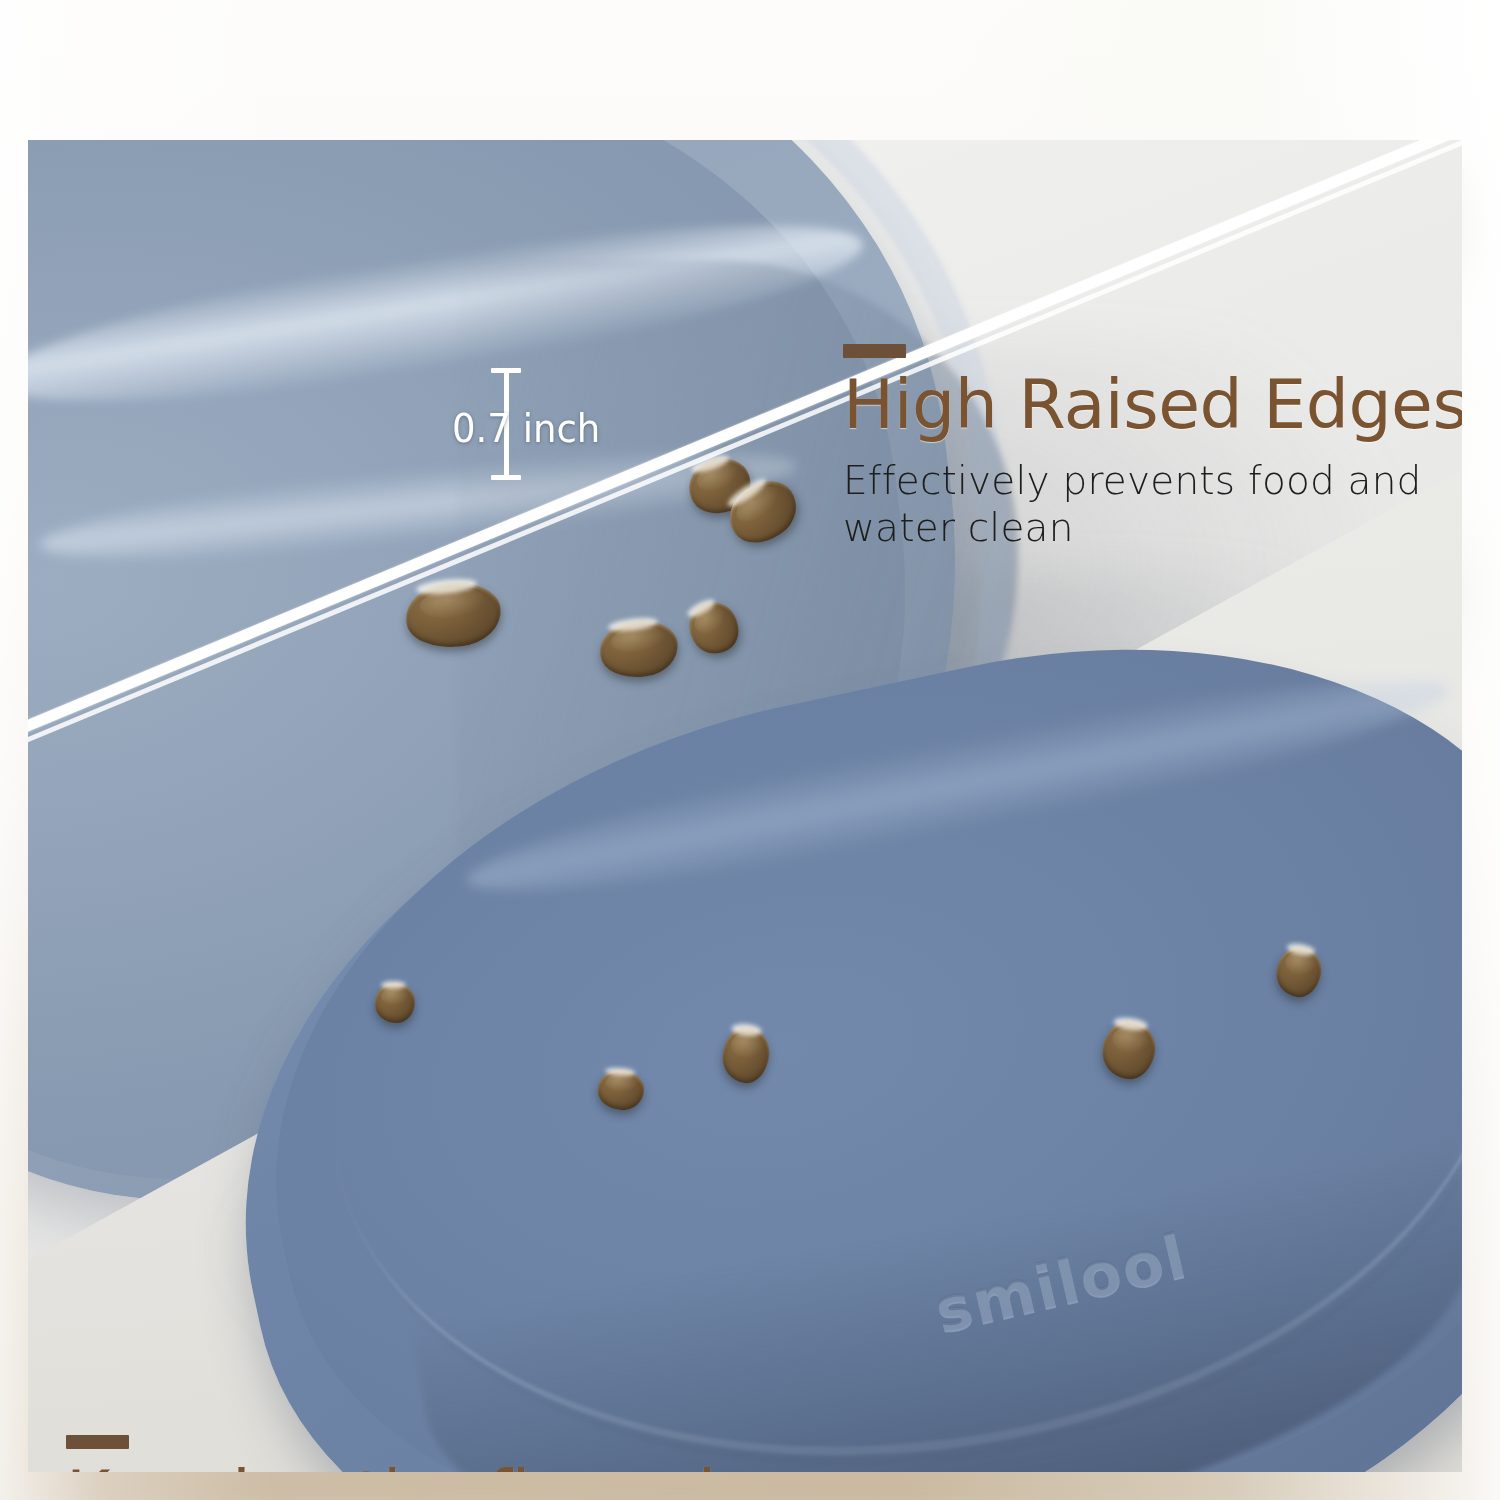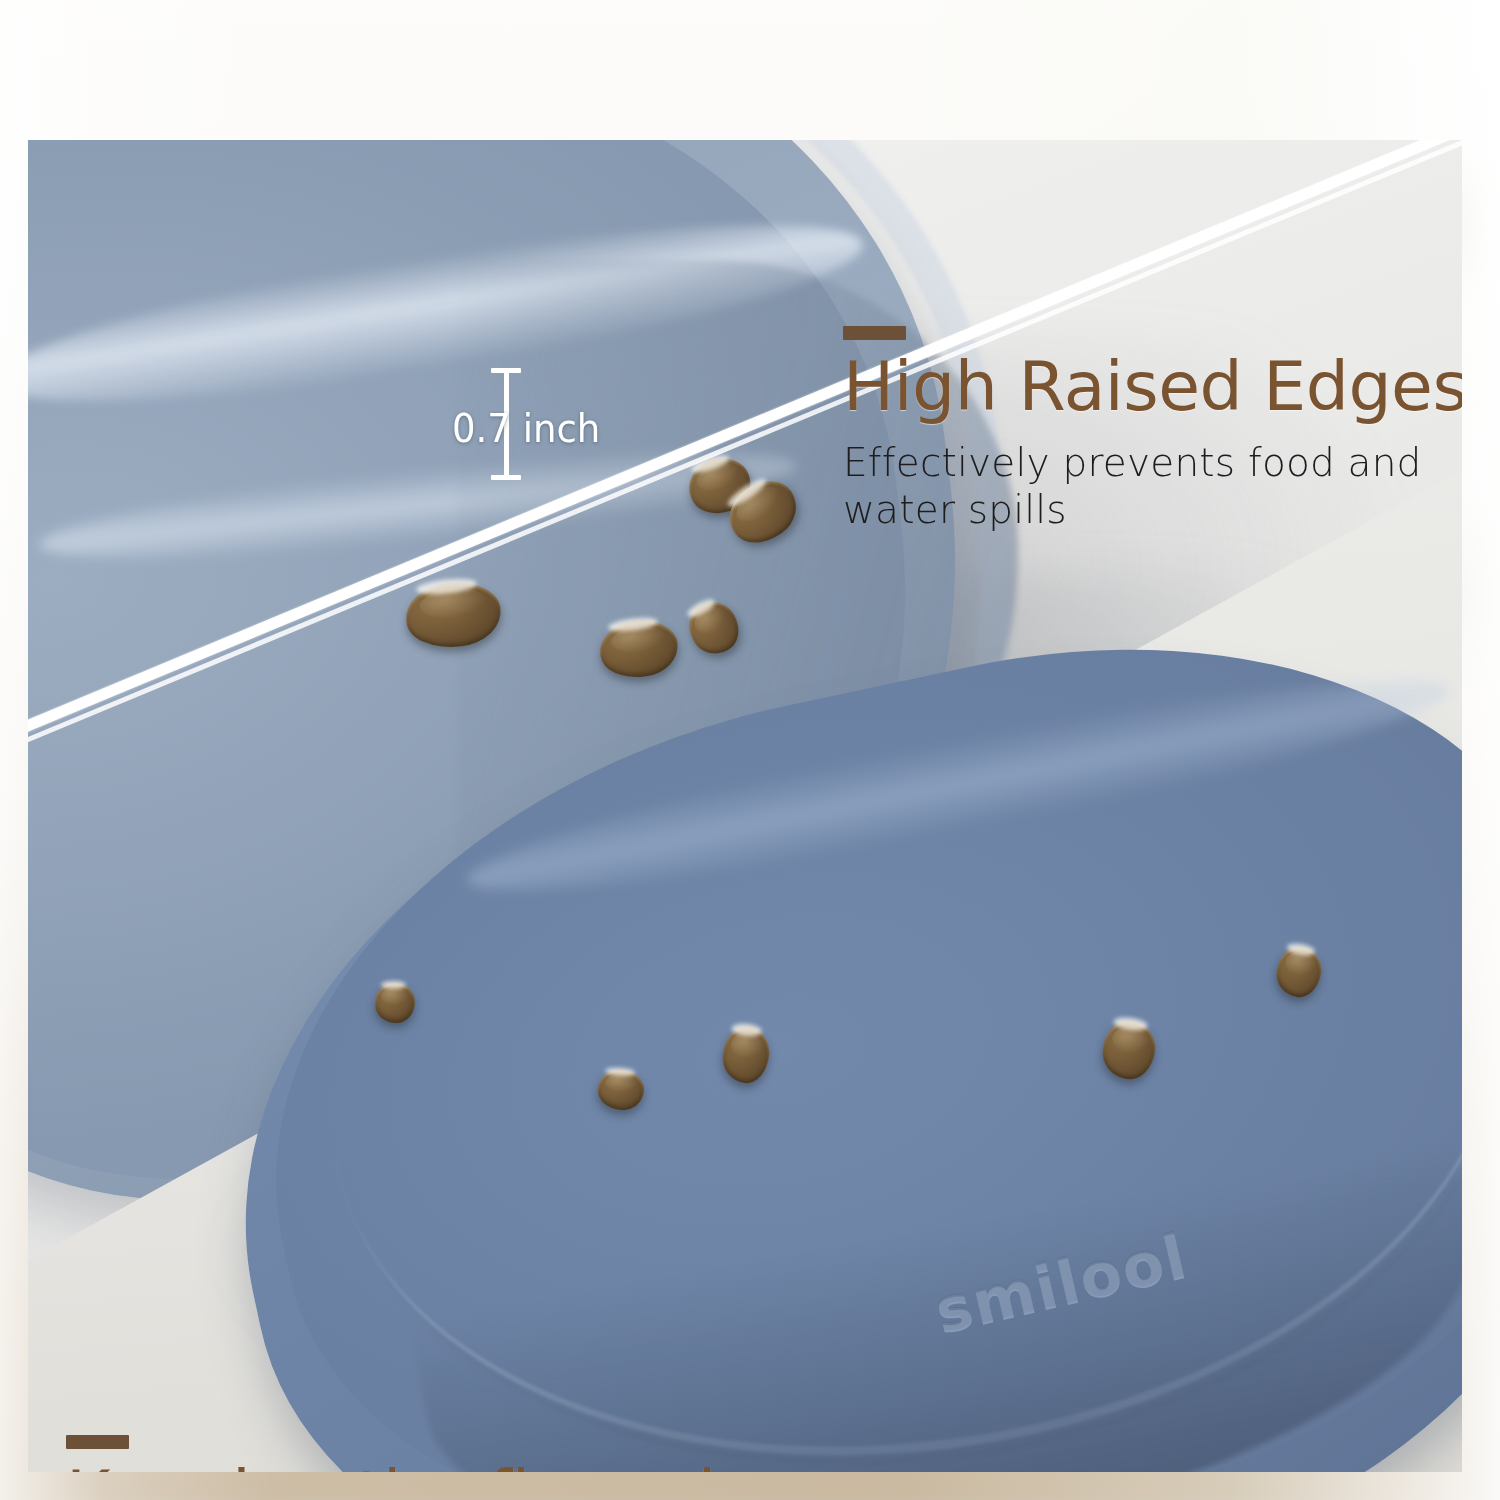--- a/index.html
+++ b/index.html
@@ -395,21 +395,21 @@
     white-space: nowrap;
     text-shadow: 0 1px 1px rgba(255,255,255,0.55);
   }
   .callout .sub {
     font-family: "DejaVu Sans", sans-serif;
     font-weight: 300;
     color: #1d1d1d;
     line-height: 1.22;
   }
 
-  #callout-top { left: 815px; top: 186px; }
+  #callout-top { left: 815px; top: 204px; }
   #callout-top .head { font-size: 68px; letter-spacing: -0.5px; }
   #callout-top .sub  { font-size: 39px; margin-top: 16px; letter-spacing: 0.2px; }
 
   #callout-bottom { left: 38px; top: 1295px; }
   #callout-bottom .head { font-size: 68px; letter-spacing: -0.5px; }
 
 </style>
 </head>
 <body>
 
@@ -487,21 +487,21 @@
       <div class="dim">
         <div class="cap top"></div>
         <div class="stem"></div>
         <div class="cap bot"></div>
       </div>
       <div class="dim-label">0.7 inch</div>
 
       <div class="callout" id="callout-top">
         <div class="dash"></div>
         <div class="head">High Raised Edges</div>
-        <div class="sub">Effectively prevents food and water spills</div>
+        <div class="sub">Effectively prevents food and water clean</div>
       </div>
 
       <div class="callout" id="callout-bottom">
         <div class="dash"></div>
         <div class="head">Keeping the floor clean</div>
 
       </div>
 
     </div>
   </div>

